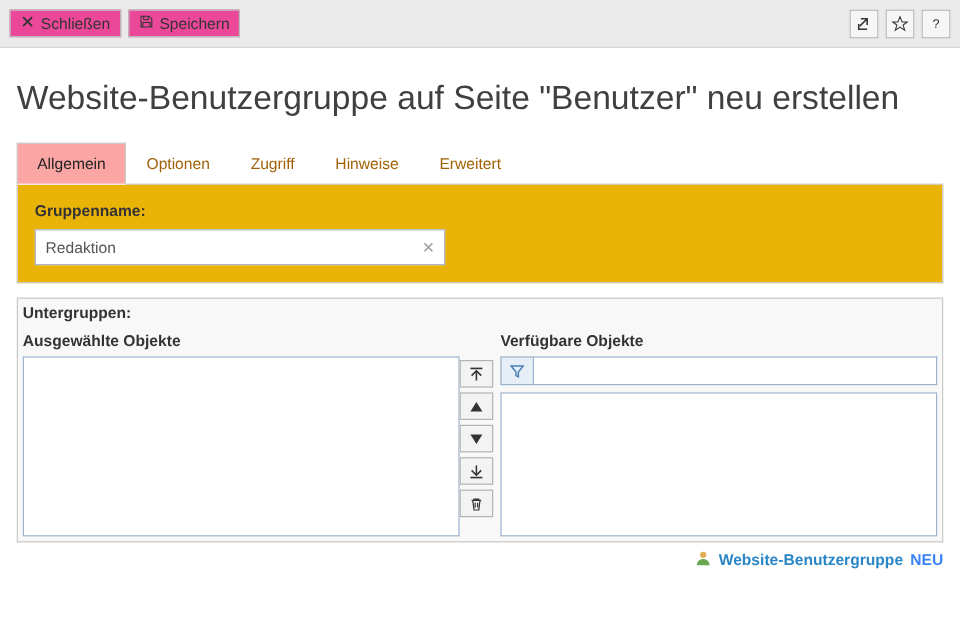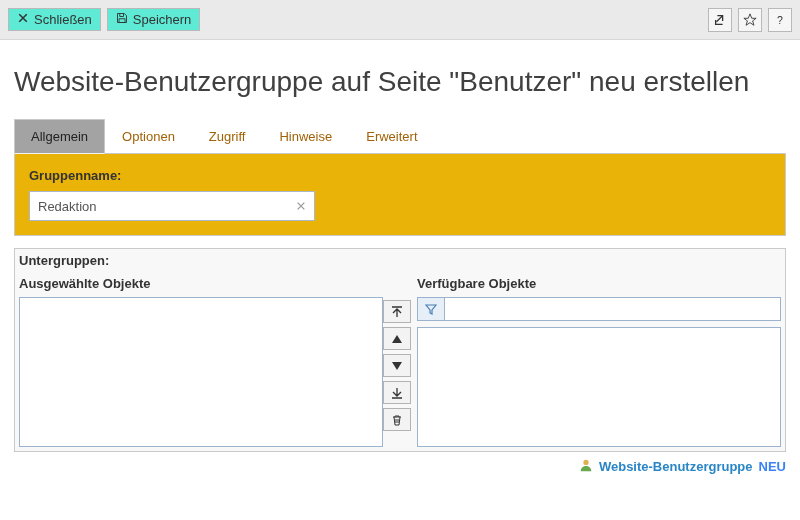--- a/index.html
+++ b/index.html
@@ -20,21 +20,21 @@
     display: flex;
     align-items: center;
     justify-content: space-between;
     padding: 0 8px;
   }
   .toolbar-left, .toolbar-right { display: flex; gap: 6px; }
   .tbtn {
     display: inline-flex;
     align-items: center;
     gap: 5px;
-    background: #5eead4;
+    background: #ec4899;
     border: 1px solid #b9b9b9;
     padding: 3px 8px;
     font-size: 13px;
     color: #333;
     cursor: pointer;
   }
   .ticon {
     display: inline-flex;
     align-items: center;
     justify-content: center;
@@ -61,40 +61,40 @@
     padding: 9px 16px;
     color: #a16207;
     cursor: pointer;
     border: 1px solid transparent;
     border-bottom: none;
     position: relative;
     top: 1px;
     background: transparent;
   }
   .tab.active {
-    background: #a3a3a3;
+    background: #fca5a5;
     border: 1px solid #c9c9c9;
     border-bottom: 1px solid #f2f2f2;
     color: #222;
   }
   
   .panel {
     border: 1px solid #c9c9c9;
     border-top: none;
     background: #eab308;
     padding: 14px;
     margin-bottom: 12px;
   }
   .panel-plain {
     border: 1px solid #c9c9c9;
     background: #f8f8f8;
     padding: 4px;
   }
   .label-bold { font-weight: 700; color: #333; margin-bottom: 8px; display: block; }
-  .input-wrap { position: relative; width: 286px; }
+  .input-wrap { position: relative; width: 342px; }
   .text-input {
     width: 100%;
     height: 30px;
     border: 1px solid #a9b7c6;
     background: #fff;
     padding: 4px 28px 4px 8px;
     font-size: 13px;
     color: #555;
   }
   .clear-x {

